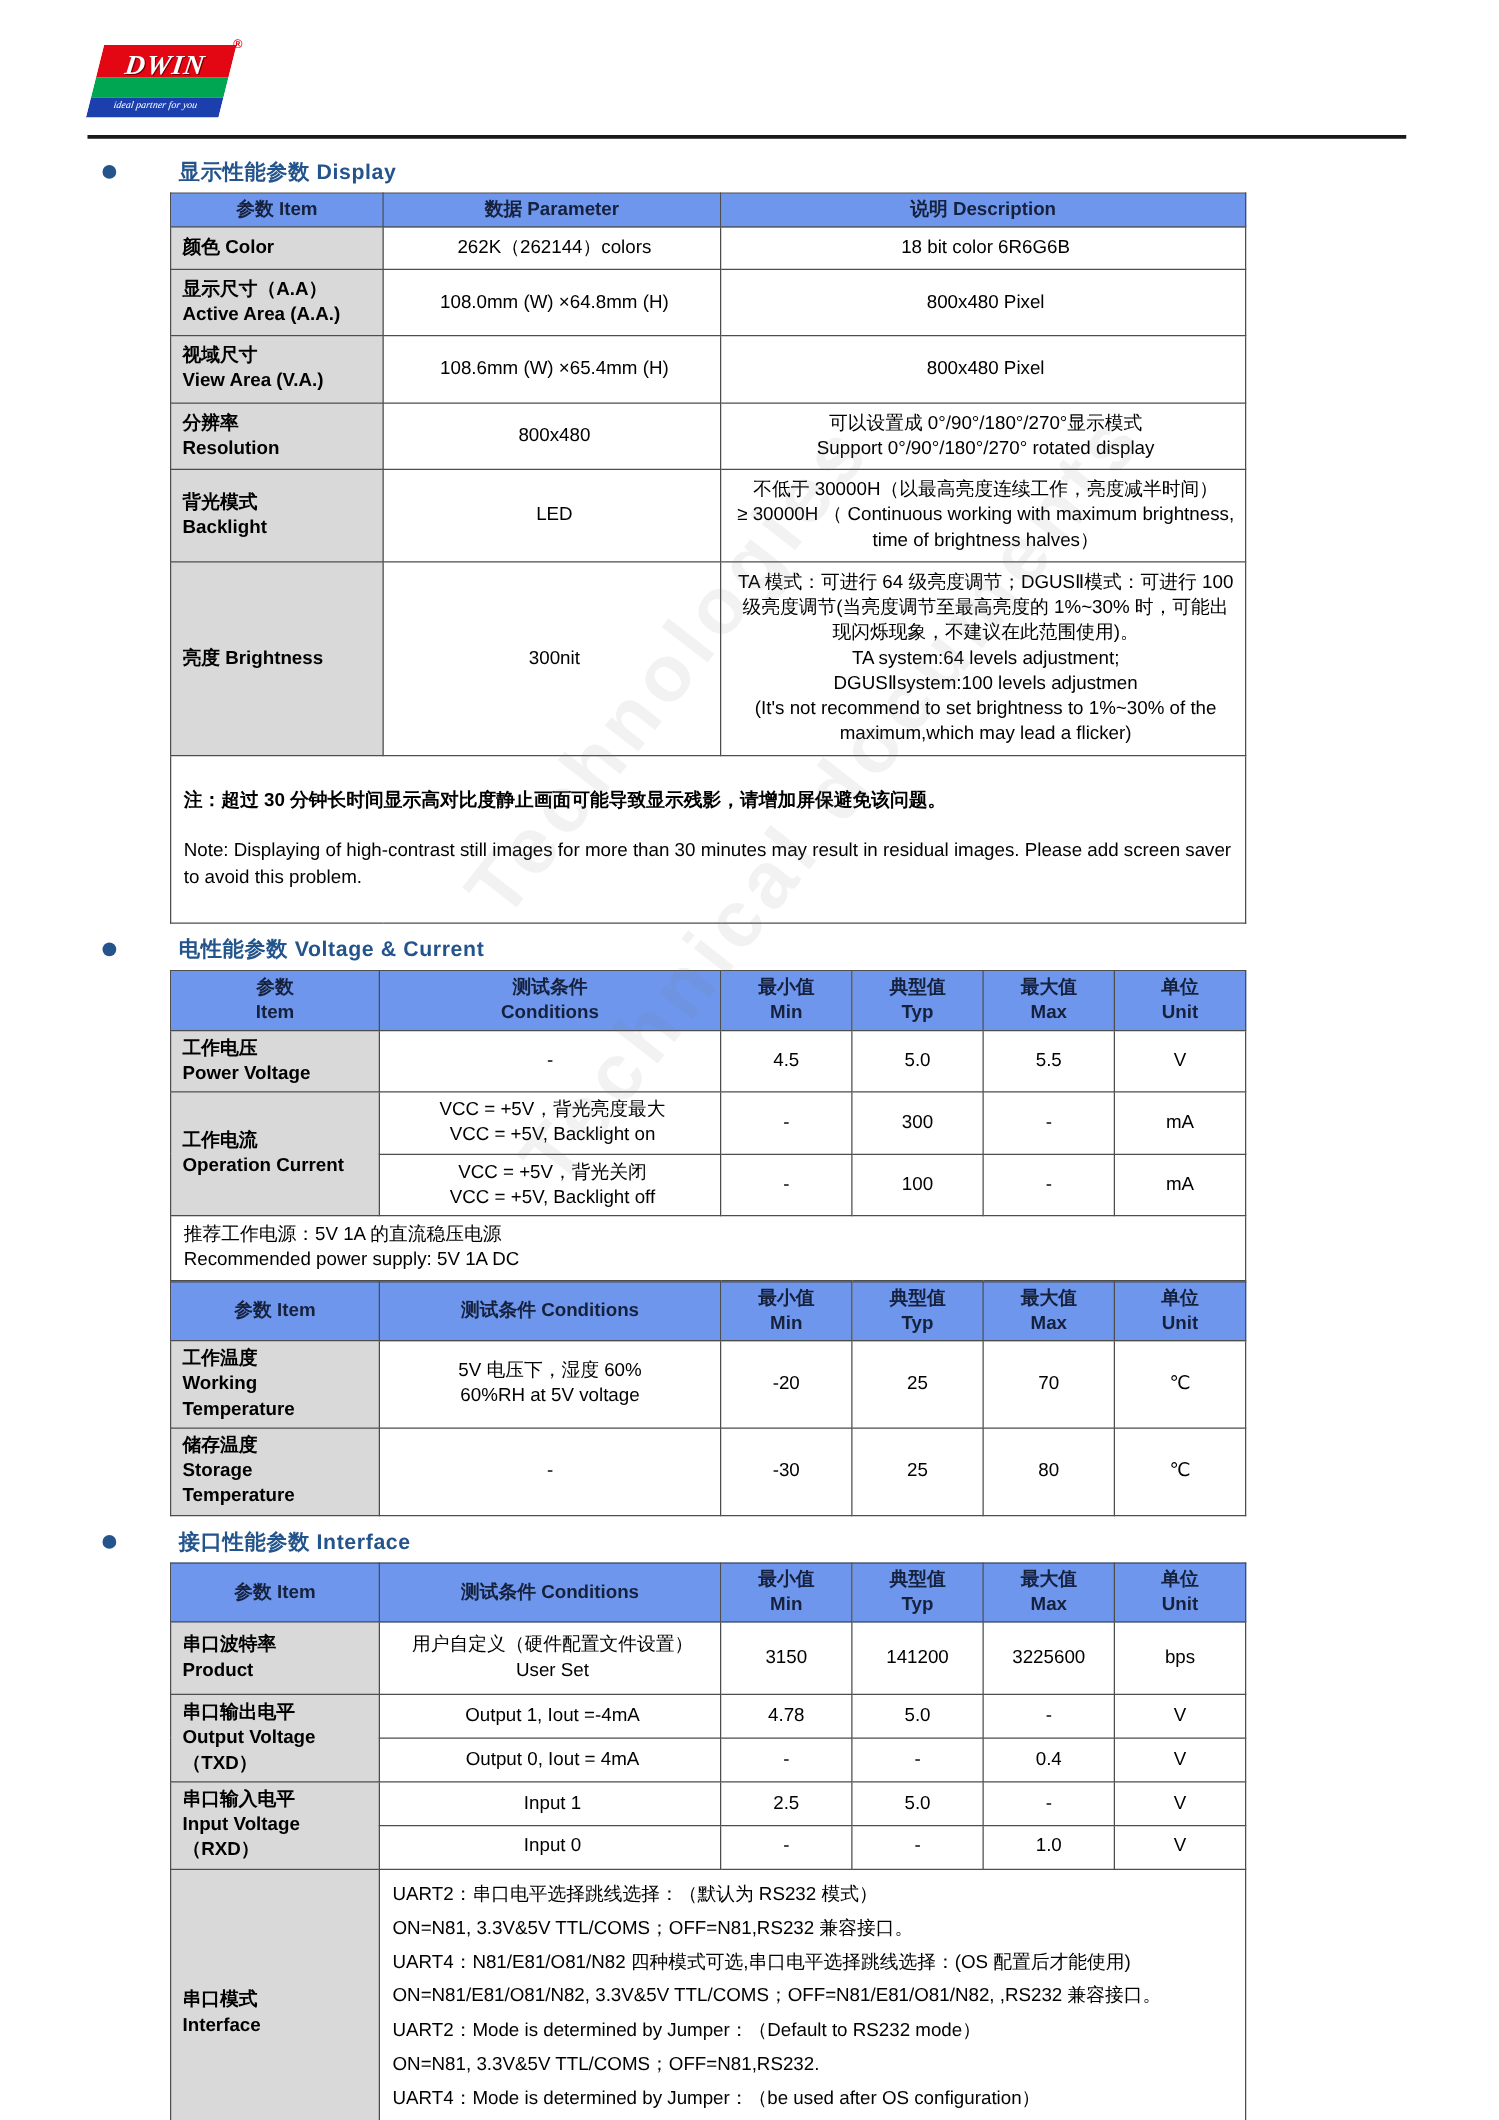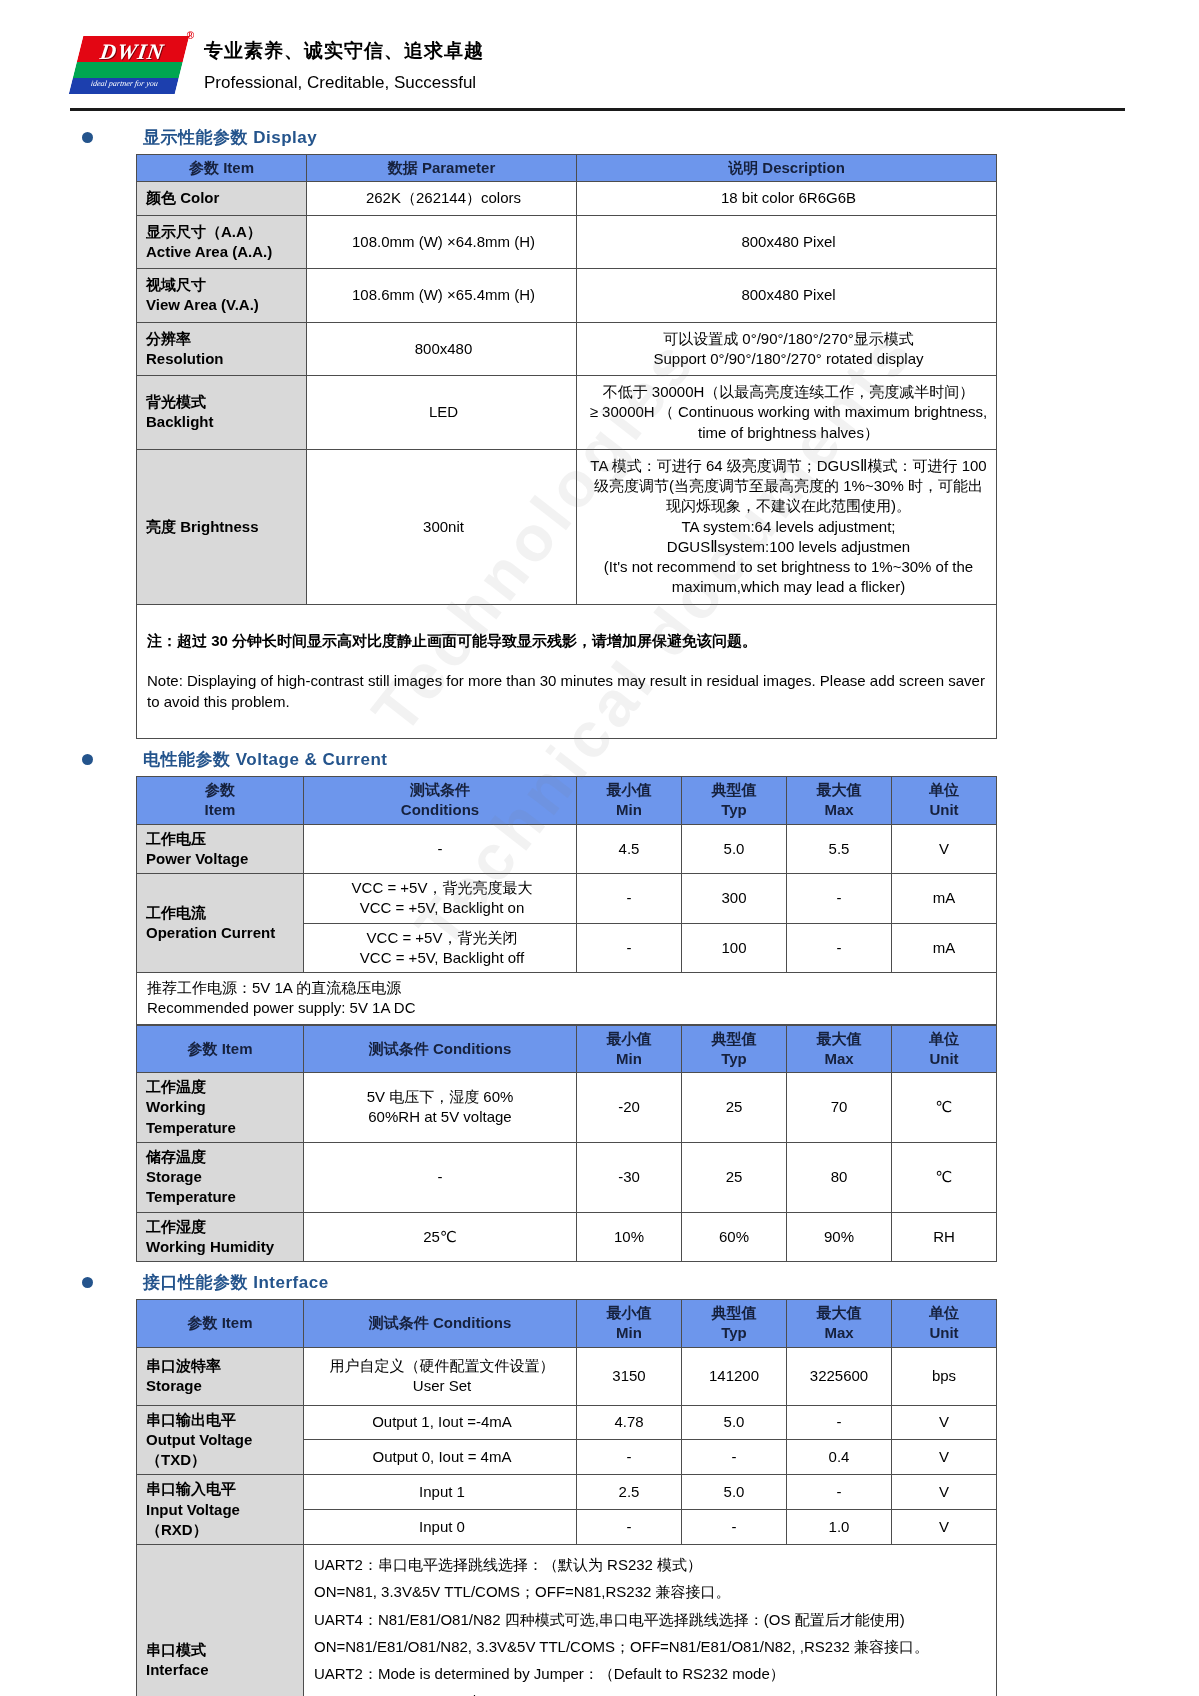--- a/index.html
+++ b/index.html
@@ -86,24 +86,20 @@
         <div class="stripe-r">
           <div class="logo-brand">DWIN</div>
         </div>
         <div class="stripe-g"></div>
         <div class="stripe-b">
           <div class="logo-tag">ideal partner for you</div>
         </div>
       </div>
       <span class="logo-reg">®</span>
     </div>
-    <div class="slogans">
-      <div class="slogan-cn">专业素养、诚实守信、追求卓越</div>
-      <div class="slogan-en">Professional, Creditable, Successful</div>
-    </div>
   </div>
   <hr class="hdr-rule">
 
   <div class="section-h">
     <span class="bullet"></span>
     <span class="sec-title">显示性能参数  Display</span>
   </div>
   <table class="disp">
     <colgroup>
         <col style="width:170px">
@@ -262,29 +258,20 @@
     <tr>
       <td class="item">储存温度
 Storage
 Temperature</td>
       <td class="cen">-</td>
       <td class="cen">-30</td>
       <td class="cen">25</td>
       <td class="cen">80</td>
       <td class="cen">℃</td>
     </tr>
-    <tr class="h46">
-      <td class="item">工作湿度
-Working Humidity</td>
-      <td class="cen">25℃</td>
-      <td class="cen">10%</td>
-      <td class="cen">60%</td>
-      <td class="cen">90%</td>
-      <td class="cen">RH</td>
-    </tr>
   </tbody>
     </table>
 
   <div class="section-h">
     <span class="bullet"></span>
     <span class="sec-title">接口性能参数  Interface</span>
   </div>
   <table>
     <colgroup>
         <col style="width:167px">
@@ -302,21 +289,21 @@
 Min</th>
       <th>典型值
 Typ</th>
       <th>最大值
 Max</th>
       <th>单位
 Unit</th>
     </tr>
     <tr class="h56">
       <td class="item">串口波特率
-Storage</td>
+Product</td>
       <td class="lft">用户自定义（硬件配置文件设置）
 User Set</td>
       <td class="cen">3150</td>
       <td class="cen">141200</td>
       <td class="cen">3225600</td>
       <td class="cen">bps</td>
     </tr>
     <tr class="h32">
       <td class="item" rowspan="2">串口输出电平
 Output Voltage

